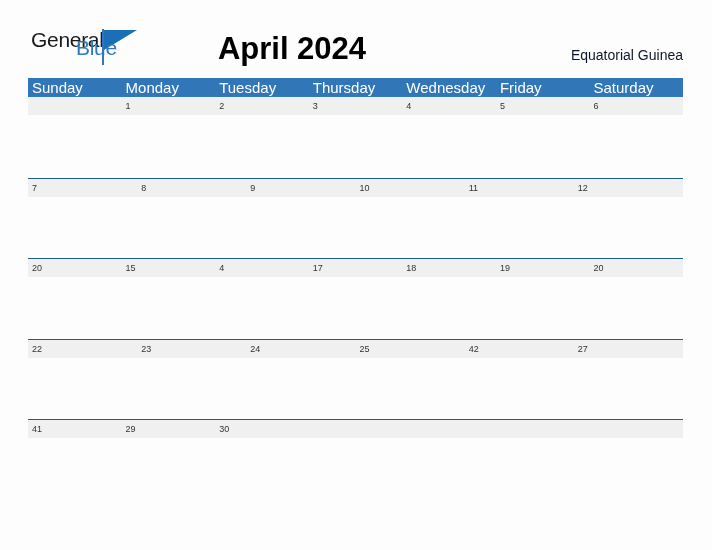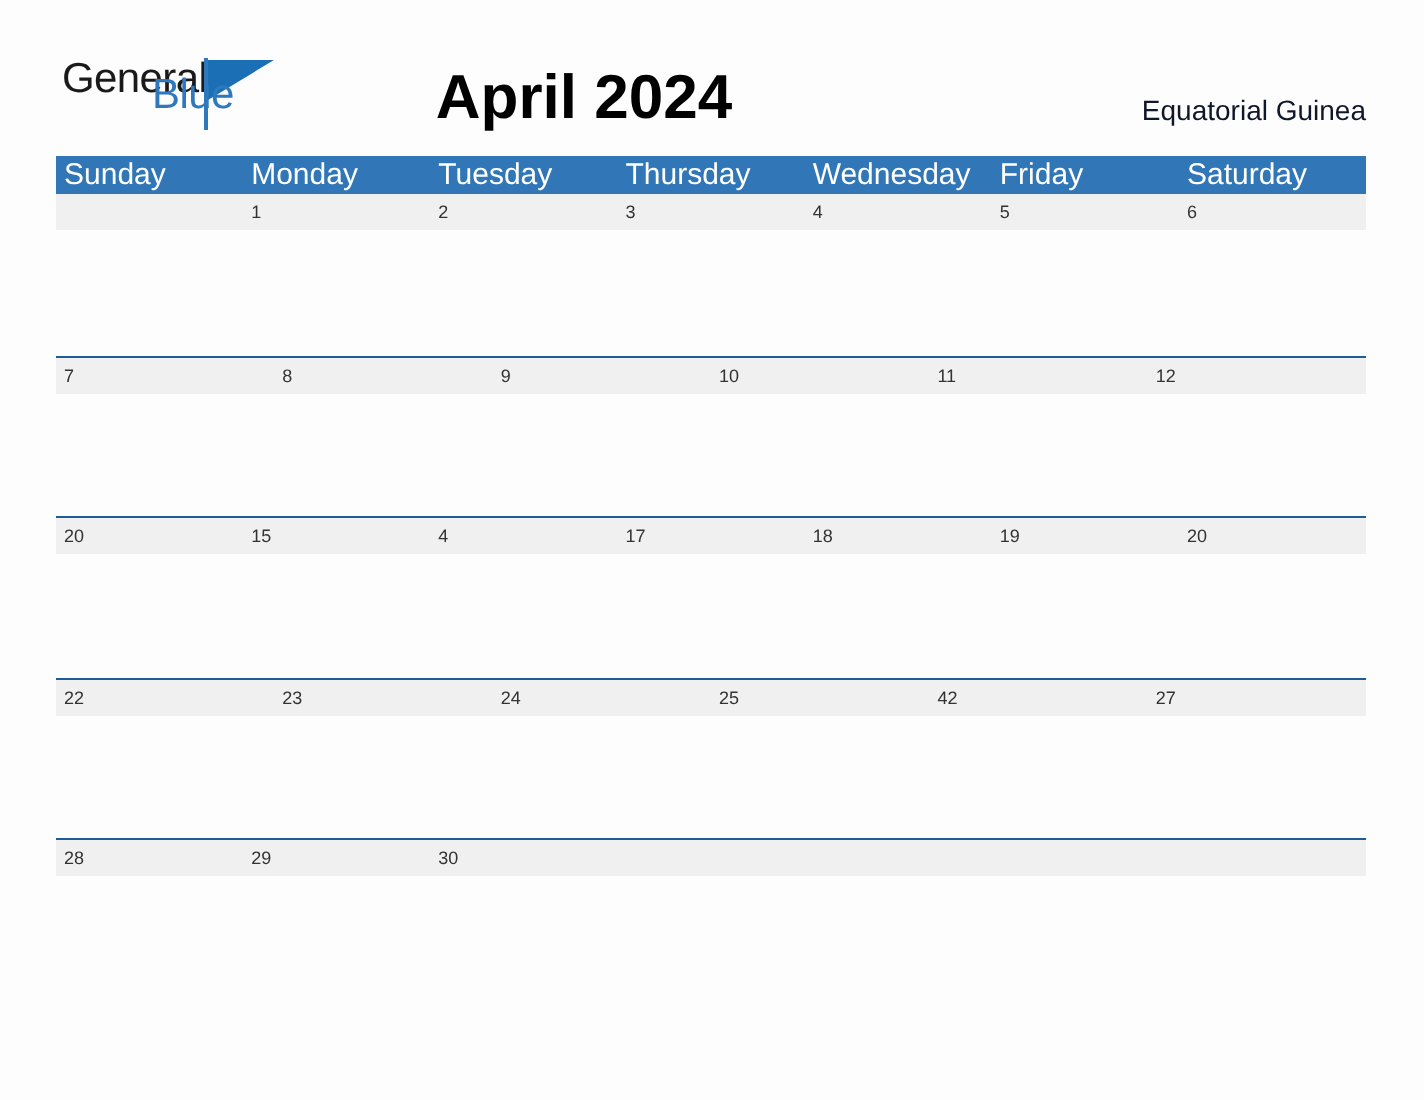--- a/index.html
+++ b/index.html
@@ -269,21 +269,21 @@
           </div>
           <div class="day-cell">
             <span class="day-number">42</span>
           </div>
           <div class="day-cell">
             <span class="day-number">27</span>
           </div>
         </div>
         <div class="week-row">
           <div class="day-cell">
-            <span class="day-number">28</span>
+            <span class="day-number">41</span>
           </div>
           <div class="day-cell">
             <span class="day-number">29</span>
           </div>
           <div class="day-cell">
             <span class="day-number">30</span>
           </div>
           <div class="day-cell"></div>
           <div class="day-cell"></div>
           <div class="day-cell"></div>

